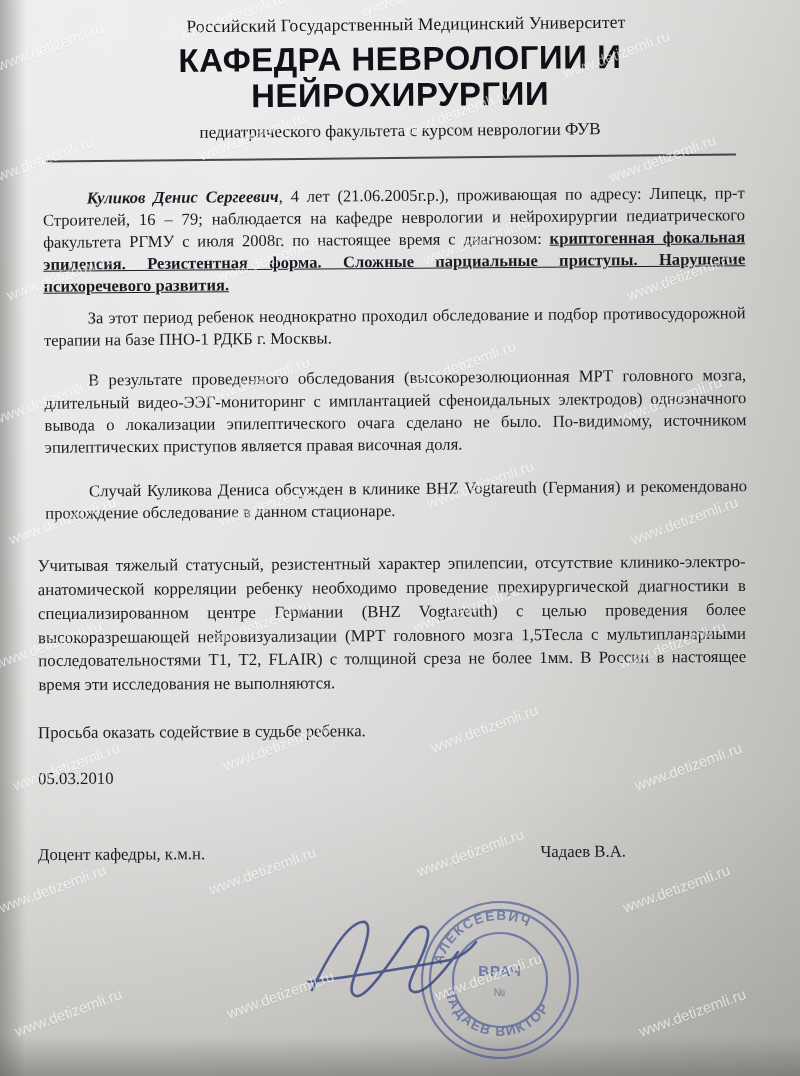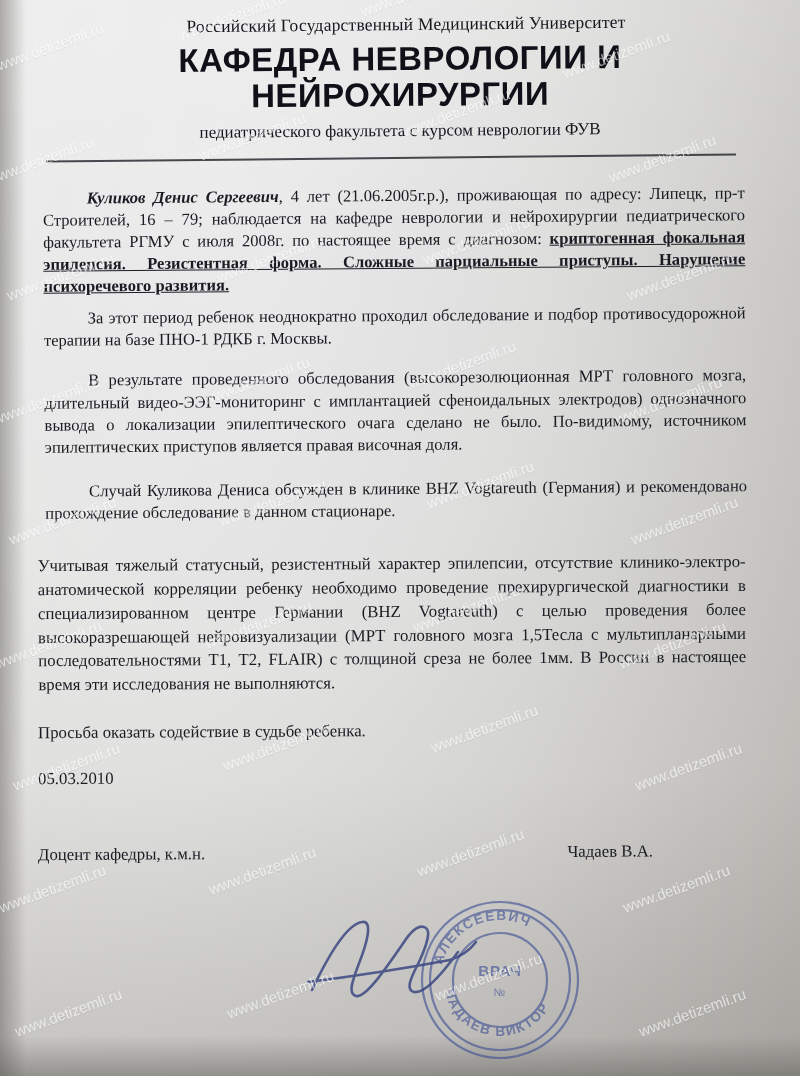--- a/index.html
+++ b/index.html
@@ -116,21 +116,21 @@
     transform: rotate(-0.35deg);
   }
   .signrow {
     position: relative;
     margin: 56px 54px 0 38px;
     font-size: 16.8px;
     transform: rotate(-0.35deg);
     display: flex;
     justify-content: space-between;
   }
-  .sign-right { margin-right: 93px; }
+  .sign-right { margin-right: 120px; }
 
   
   .stamp {
     position: absolute;
     left: 418px;
     top: 898px;
     width: 164px;
     height: 164px;
     z-index: 4;
     pointer-events: none;

